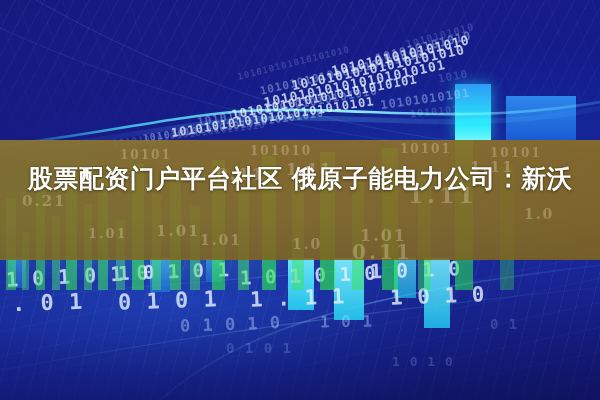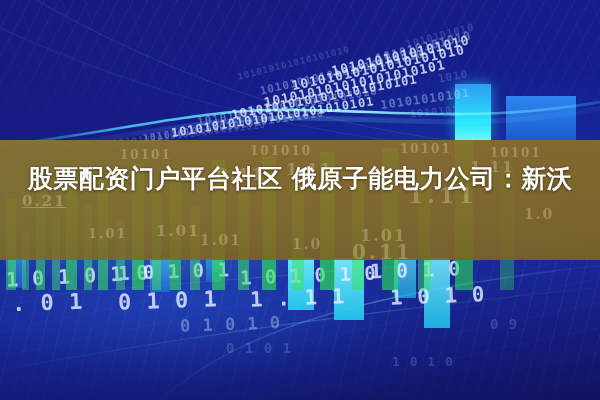--- a/index.html
+++ b/index.html
@@ -179,23 +179,24 @@
   <div class="layer" style="top:258px;height:142px;overflow:hidden;">
     <div class="binrow" style="left:6px;top:6px;font-size:20px;transform:rotate(-3deg);">1 0 1 0 1 0</div>
     <div class="binrow" style="left:118px;top:2px;font-size:19px;transform:rotate(-2deg);">1 0 1 0 1</div>
     <div class="binrow" style="left:240px;top:6px;font-size:19px;transform:rotate(-2deg);">1 0 1 0 1 0</div>
     <div class="binrow" style="left:370px;top:0px;font-size:20px;transform:rotate(-2deg);">1 0 1 0</div>
     <div class="binrow" style="left:12px;top:32px;font-size:22px;transform:rotate(-2deg);">. 0 1</div>
     <div class="binrow" style="left:118px;top:30px;font-size:22px;transform:rotate(-2deg);">0 1 0 1</div>
     <div class="binrow" style="left:250px;top:28px;font-size:21px;transform:rotate(-2deg);">1 . 1 1</div>
     <div class="binrow" style="left:390px;top:26px;font-size:21px;transform:rotate(-2deg);">1 0 1 0</div>
     <div class="binrow dim" style="left:180px;top:56px;font-size:17px;transform:rotate(-2deg);">0 1 0 1 0</div>
+    <div class="binrow dim" style="left:320px;top:54px;font-size:16px;transform:rotate(-1deg);">1 0 1</div>
     <div class="binrow faint" style="left:226px;top:82px;font-size:14px;">0 1 0 1</div>
     <div class="binrow faint" style="left:392px;top:96px;font-size:13px;">1 0 1 0</div>
-    <div class="binrow faint" style="left:490px;top:58px;font-size:14px;">0 9</div>
+    <div class="binrow faint" style="left:490px;top:58px;font-size:14px;">0 1</div>
   </div>
 
   <div class="layer" style="top:110px;height:180px;overflow:hidden;">
     <div class="bar" style="left:6px;width:10px;height:92px;background:#3ee06a;opacity:.52;"></div>
     <div class="bar" style="left:22px;width:7px;height:58px;background:#45d97a;opacity:.45;"></div>
     <div class="bar" style="left:36px;width:9px;height:104px;background:#39dd63;opacity:.55;"></div>
     <div class="bar" style="left:52px;width:8px;height:74px;background:#44e07a;opacity:.48;"></div>
     <div class="bar" style="left:66px;width:11px;height:120px;background:#35e05f;opacity:.6;"></div>
     <div class="bar" style="left:84px;width:8px;height:86px;background:#42dc72;opacity:.5;"></div>
     <div class="bar" style="left:98px;width:10px;height:112px;background:#37de64;opacity:.58;"></div>
@@ -216,21 +217,21 @@
     <div class="bar" style="left:500px;width:14px;height:124px;background:#34e35f;opacity:.34;"></div>
   </div>
 
   <div class="layer" style="top:120px;height:160px;mix-blend-mode:screen;
               background:radial-gradient(ellipse 280px 90px at 26% 62%, rgba(60,230,110,.30) 0%, rgba(50,210,95,.12) 52%, rgba(0,0,0,0) 80%);"></div>
 
   <div class="layer" id="gold-band"></div>
   <div class="layer" id="gold-shade"></div>
 
   <div class="layer" style="top:140px;height:120px;overflow:hidden;">
-    <div class="decnum" style="left:22px;top:52px;font-size:15px;text-decoration:underline;">0.21</div>
+    <div class="decnum" style="left:22px;top:52px;font-size:15px;">0.21</div>
     <div class="decnum" style="left:88px;top:86px;font-size:13px;">1.01</div>
     <div class="decnum" style="left:156px;top:82px;font-size:15px;">1.01</div>
     <div class="decnum" style="left:216px;top:24px;font-size:17px;">0.11</div>
     <div class="decnum" style="left:200px;top:92px;font-size:14px;">1.01</div>
     <div class="decnum" style="left:286px;top:20px;font-size:16px;">1.11</div>
     <div class="decnum" style="left:292px;top:96px;font-size:14px;">1.0</div>
     <div class="decnum" style="left:360px;top:86px;font-size:16px;">1.01</div>
     <div class="decnum" style="left:408px;top:42px;font-size:22px;letter-spacing:4px;">1.11</div>
     <div class="decnum" style="left:352px;top:100px;font-size:20px;letter-spacing:3px;">0.11</div>
     <div class="decnum" style="left:470px;top:18px;font-size:15px;">1.11</div>

